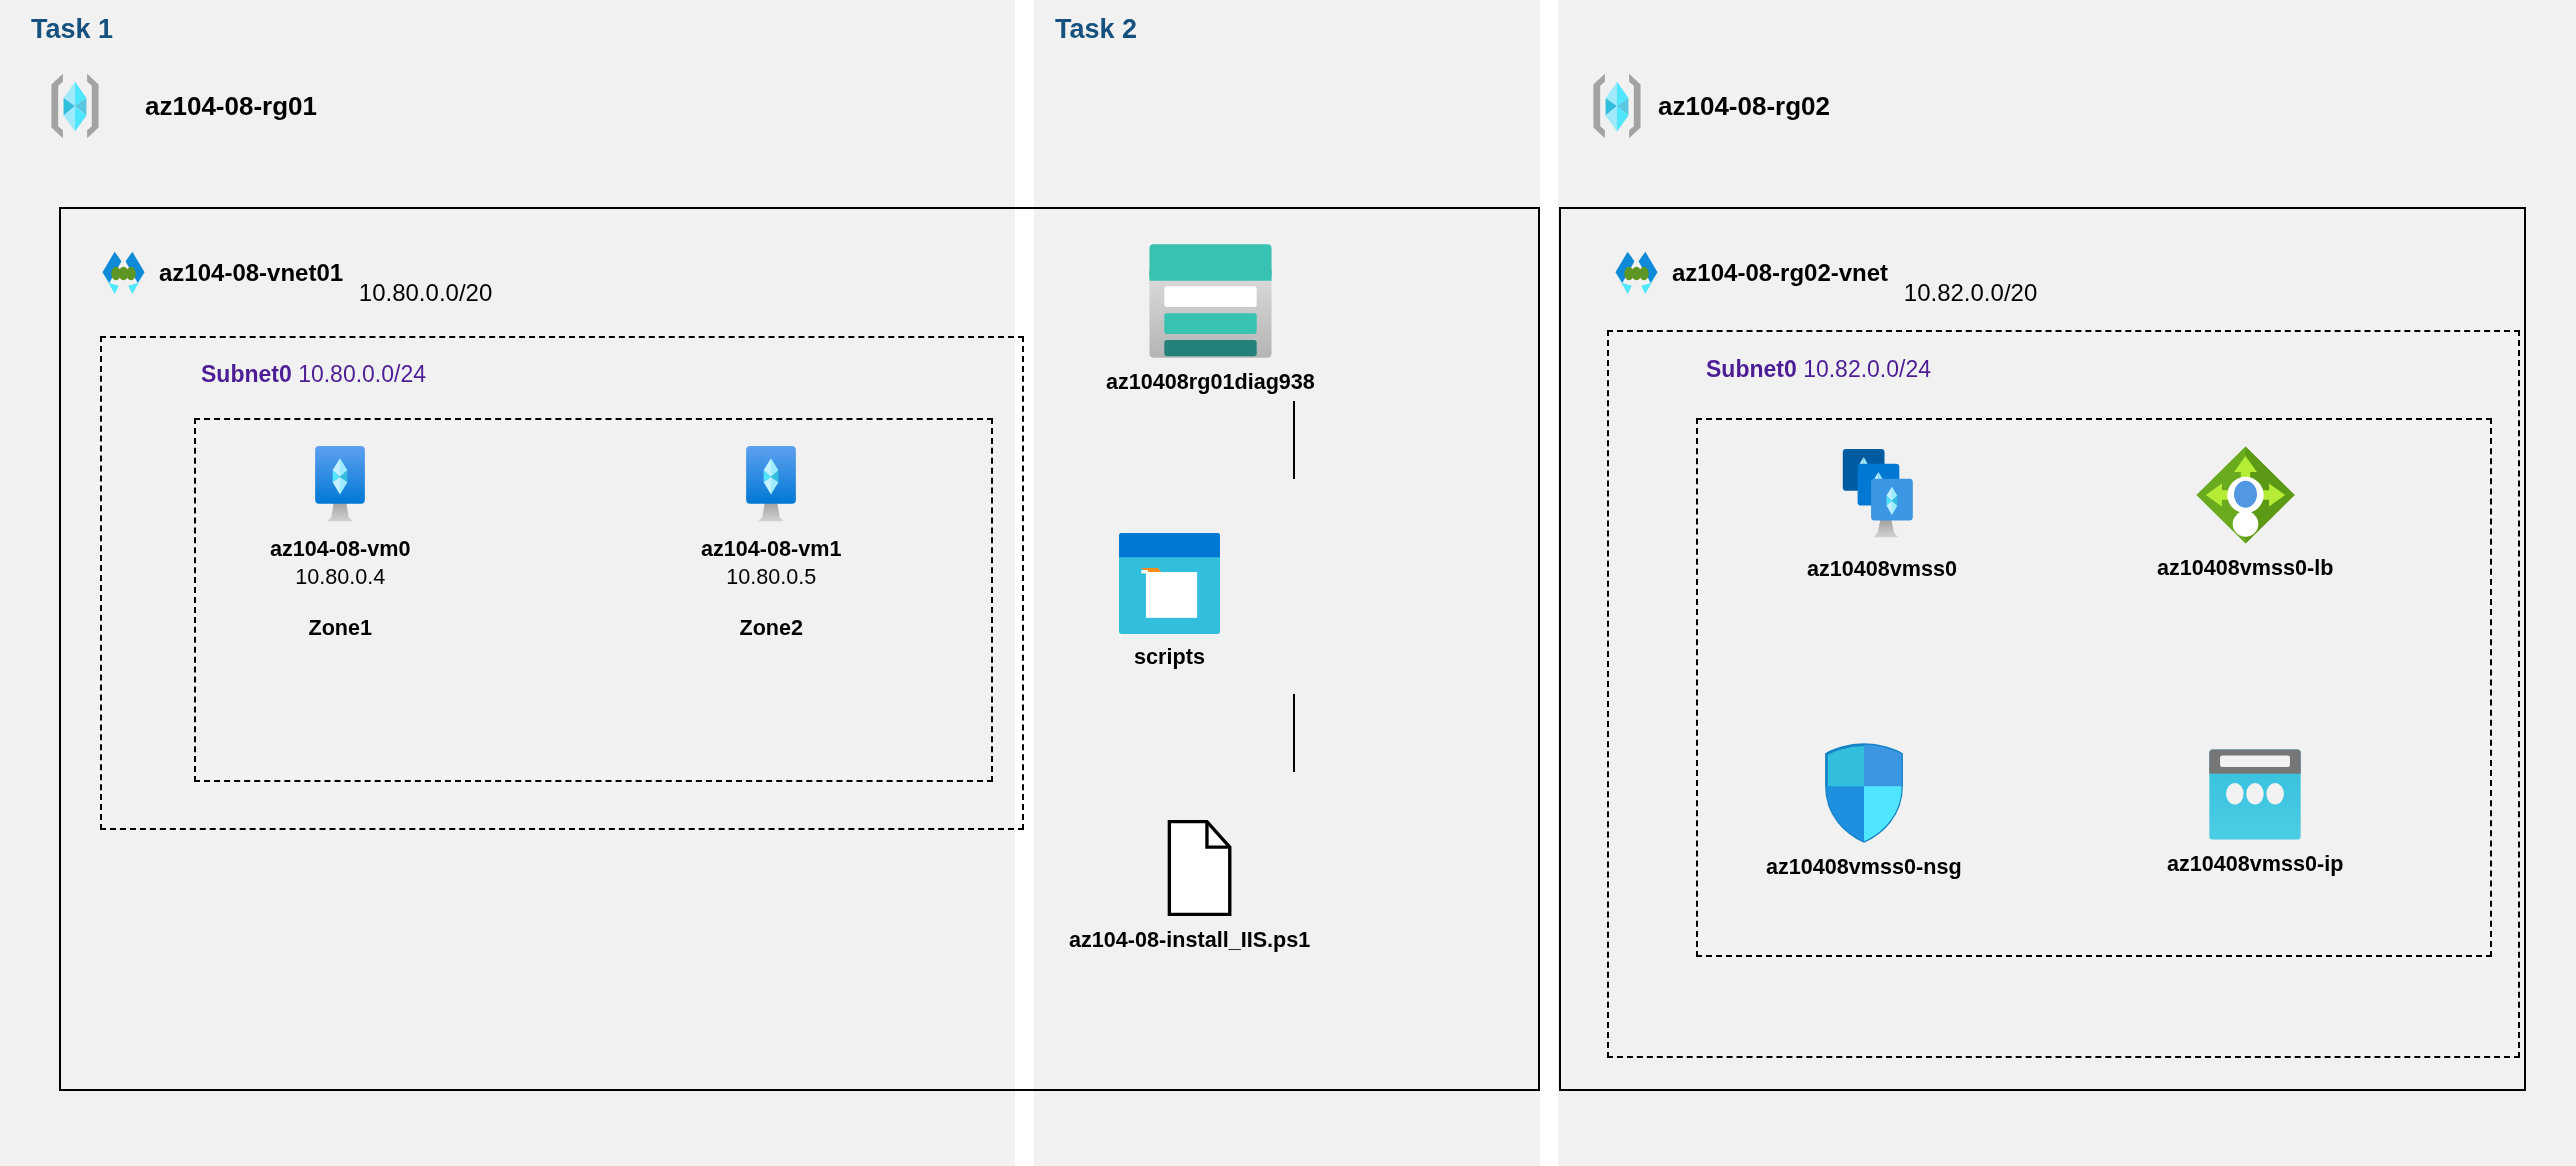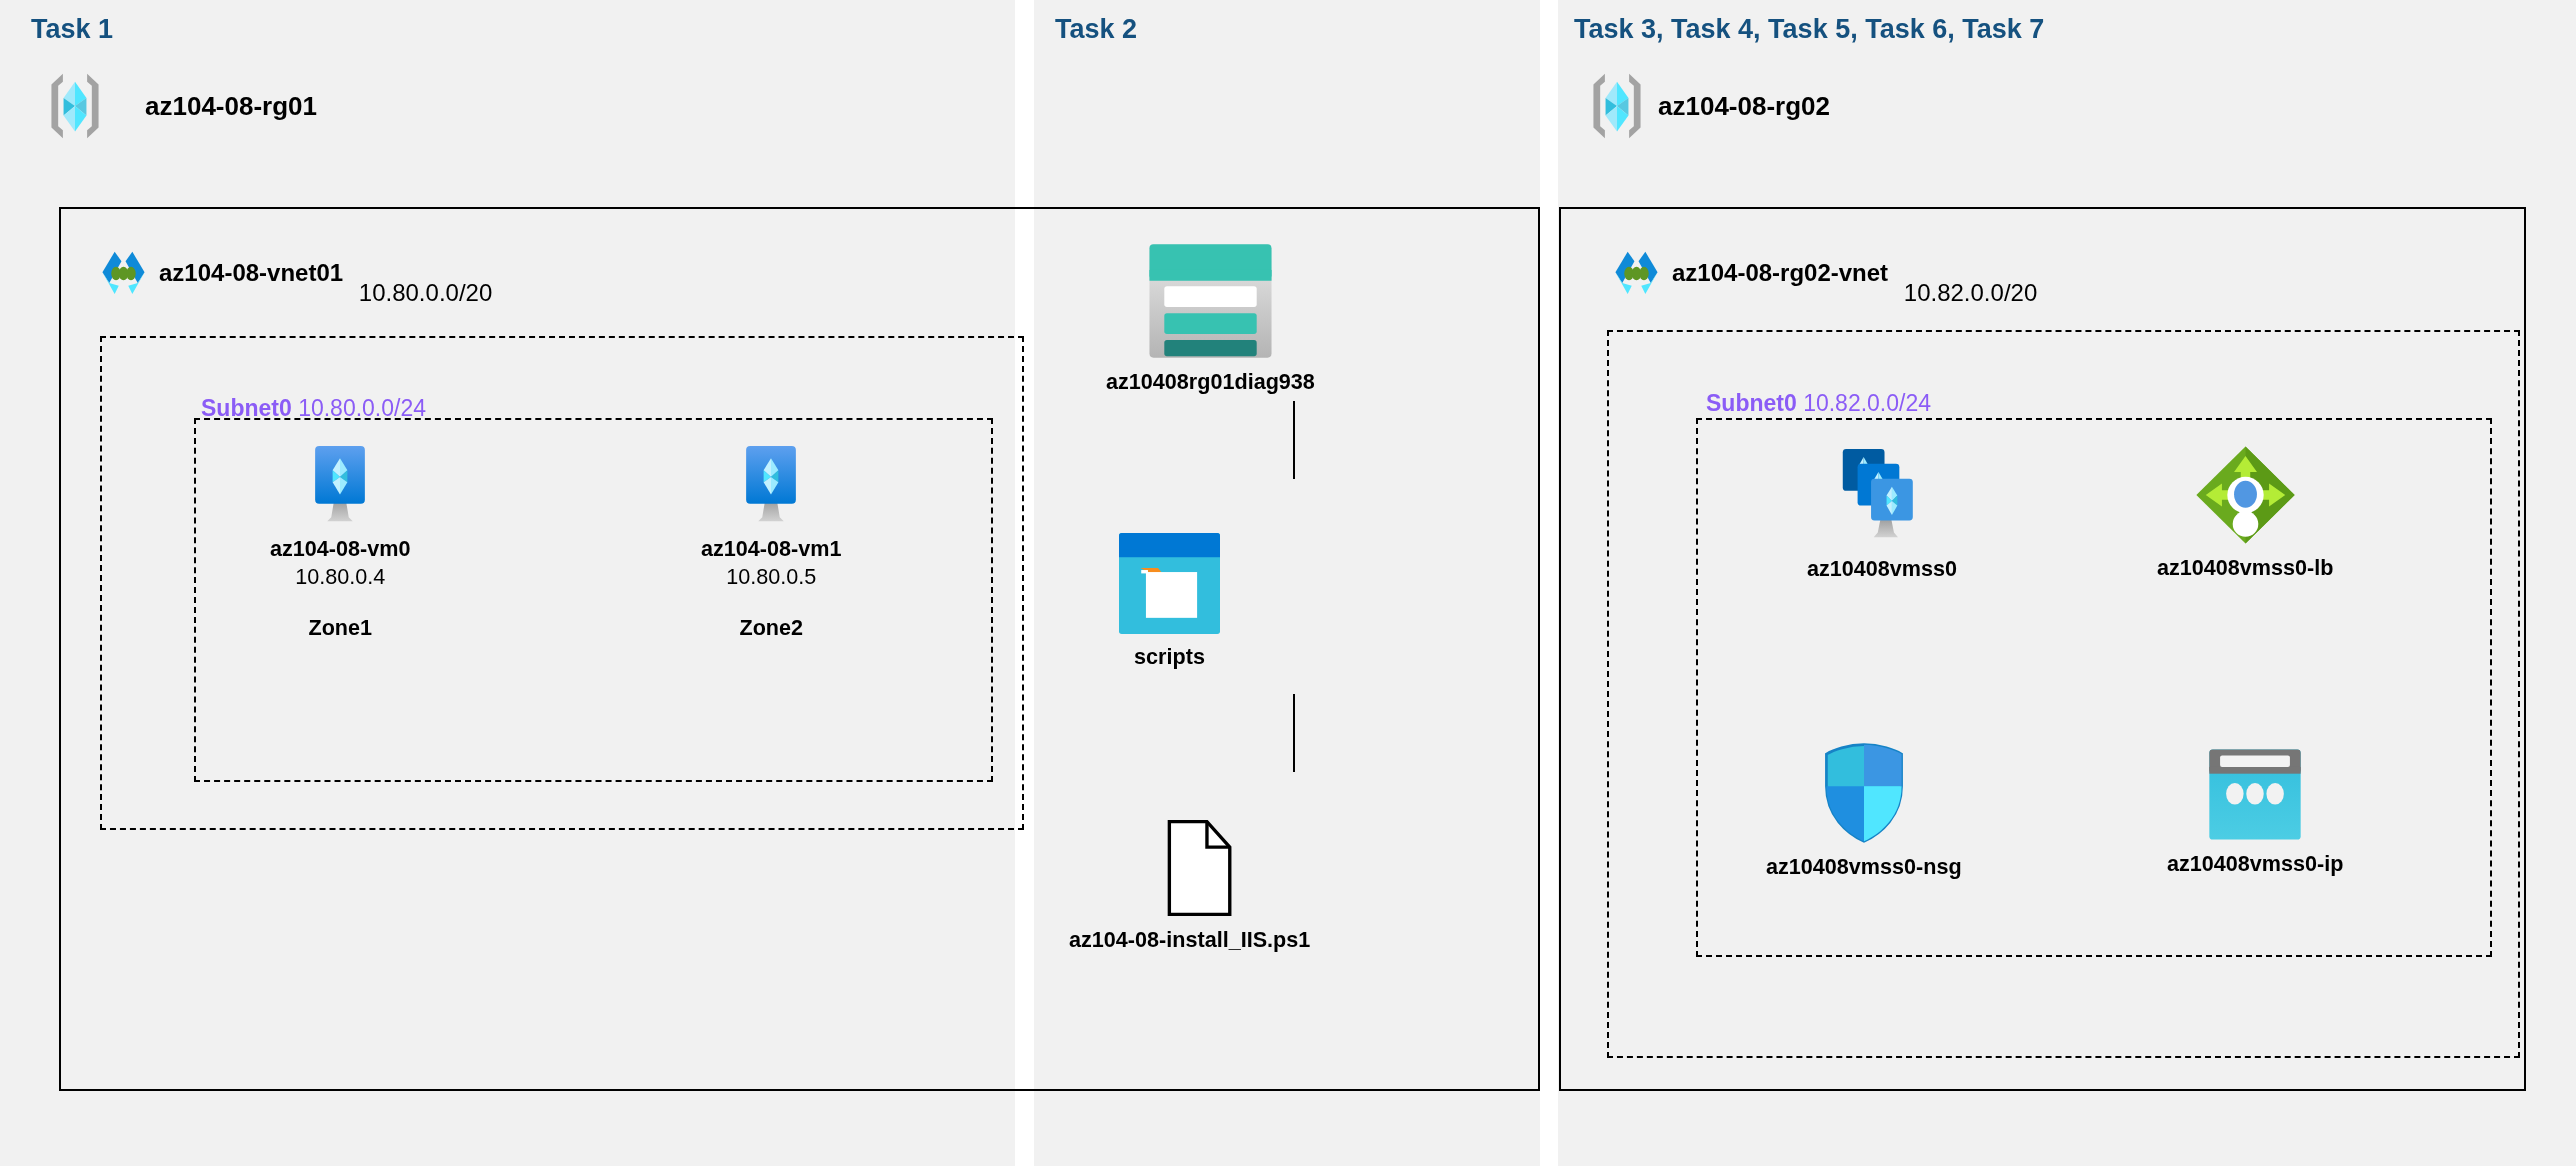--- a/index.html
+++ b/index.html
@@ -102,23 +102,22 @@
     background: transparent;
   }
   #subnet01-box { left: 100px;  top: 336px; width: 924px; height: 494px; }
   #zones-box    { left: 194px;  top: 418px; width: 799px; height: 364px; }
   #subnet02-box { left: 1607px; top: 330px; width: 913px; height: 728px; }
   #vmss-box     { left: 1696px; top: 418px; width: 796px; height: 539px; }
 
   .subnet-label {
     position: absolute;
     font-size: 23px;
-    color: #8b5cf6;
-    white-space: nowrap;
-    margin-top: 34px;
+    color: #4c1d95;
+    white-space: nowrap;
   }
   .subnet-label b { font-weight: bold; }
   #subnet01-label { left: 201px;  top: 361px; }
   #subnet02-label { left: 1706px; top: 356px; }
 
   
   .node {
     position: absolute;
     display: flex;
     flex-direction: column;
@@ -177,21 +176,20 @@
   <div class="panel" id="panel-task1"></div>
 
   <div class="panel" id="panel-task2"></div>
 
   <div class="panel" id="panel-task3"></div>
 
   <div class="task-title" id="task1-title">Task 1</div>
 
   <div class="task-title" id="task2-title" style="left:1055px;">Task 2</div>
 
-  <div class="task-title" id="task3-title" style="left:1574px;">Task 3, Task 4, Task 5, Task 6, Task 7</div>
 
   <div class="rg-header" id="rg01-header">
     <span>
       <svg width="58" height="70" viewBox="0 0 86 104">
         <path d="M25 4 L8 20 L8 84 L25 100 L25 88 L18 82 L18 22 L25 16 Z" fill="#a3a3a3"></path>
         <path d="M61 4 L78 20 L78 84 L61 100 L61 88 L68 82 L68 22 L61 16 Z" fill="#a3a3a3"></path>
         <path d="M43 16 L26 40 L43 52 Z" fill="#9fe9fb"></path>
         <path d="M43 16 L60 40 L43 52 Z" fill="#50e6ff"></path>
         <path d="M26 40 L43 52 L26 66 Z" fill="#32bedd"></path>
         <path d="M60 40 L43 52 L60 66 Z" fill="#32bedd" opacity="0.8"></path>

